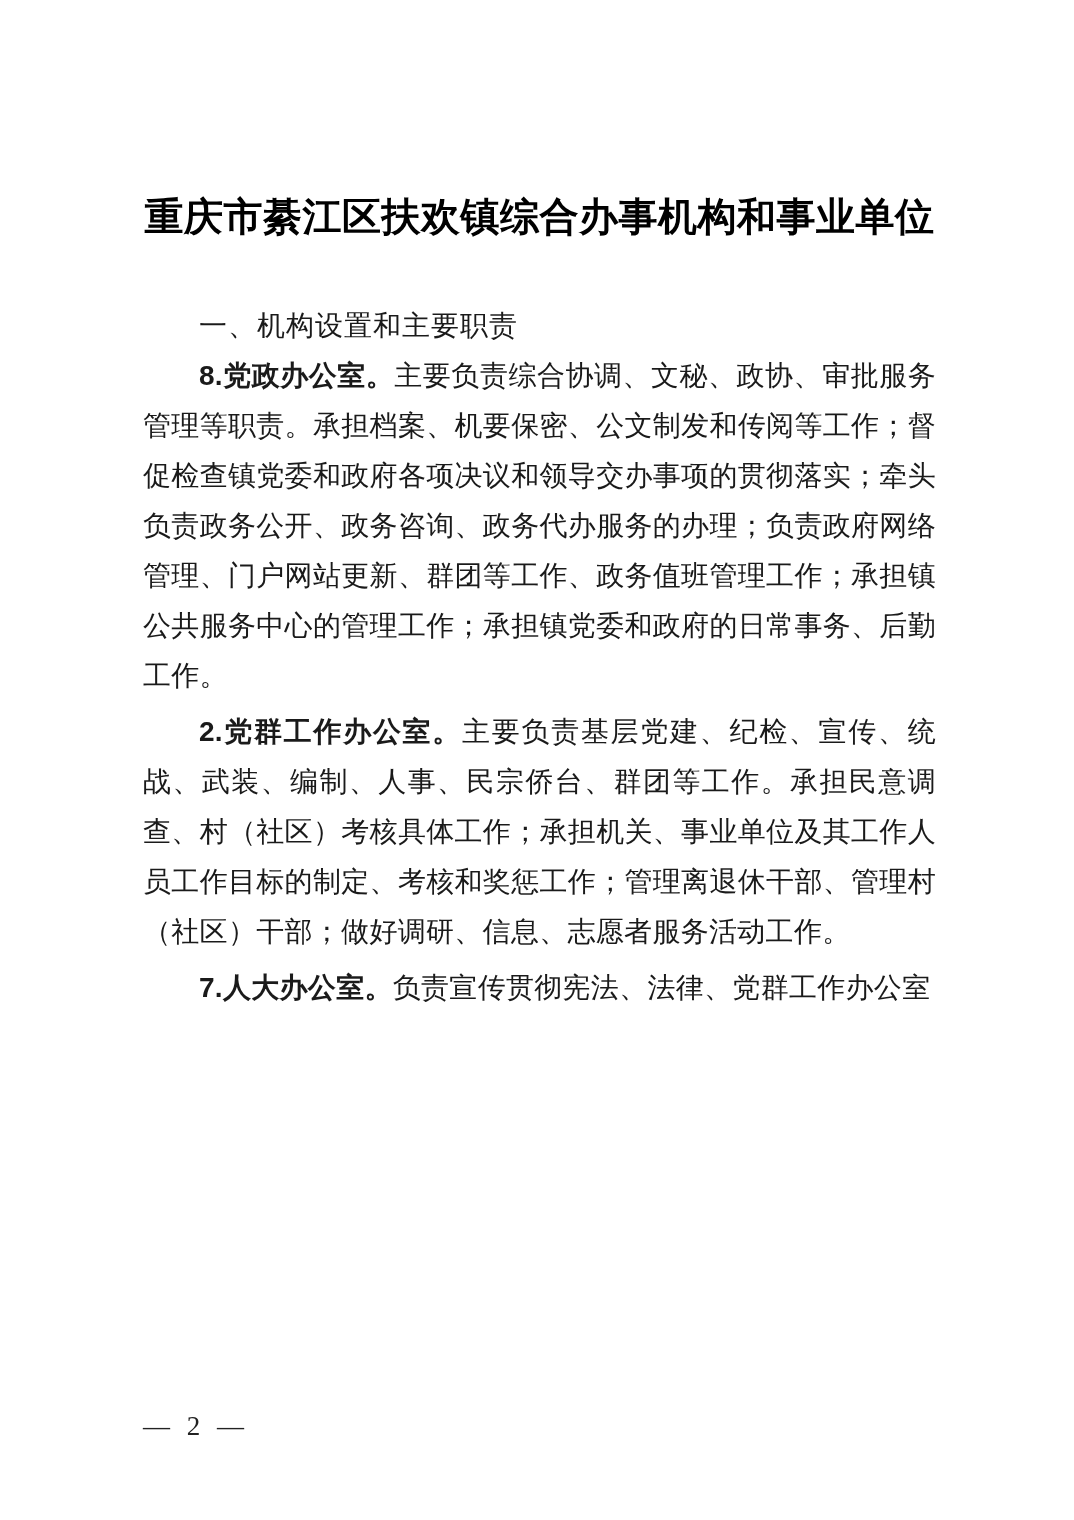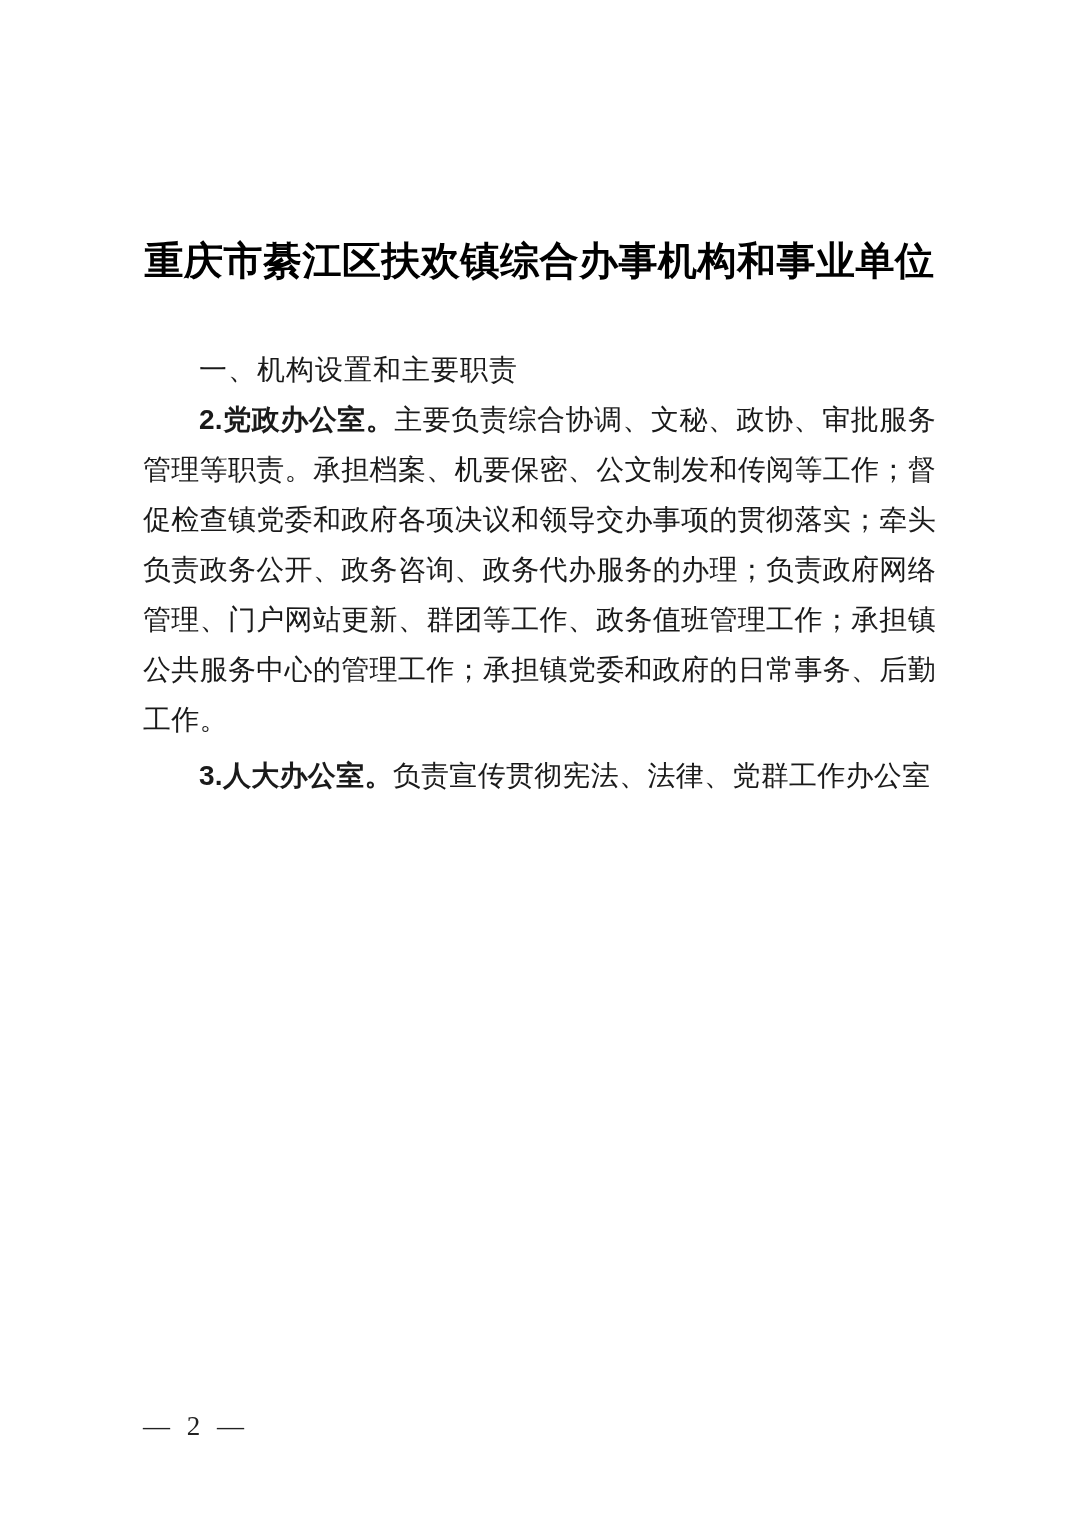--- a/index.html
+++ b/index.html
@@ -25,21 +25,21 @@
   }
   .title {
     margin: 0;
     font-size: 39px;
     font-weight: 700;
     line-height: 54px;
     text-align: center;
     letter-spacing: 0.5px;
     color: #000000;
   }
-  .title-line { display: block; margin-top: 44px; }
+  .title-line { display: block; }
   .body {
     margin-top: 57px;
     font-size: 28px;
     line-height: 50px;
     letter-spacing: 0.3px;
     text-align: justify;
   }
   .para {
     margin: 0;
     text-indent: 2em;
@@ -80,22 +80,23 @@
     <h1 class="title">
       <span class="title-line">重庆市綦江区扶欢镇综合办事机构和事业单位</span>
     </h1>
 
     <div class="body">
 
 
       <p class="para heading">一、机构设置和主要职责</p>
 
 
-      <p class="para item"><span class="lead">2.党政办公室。</span><span>主要负责综合协调、文秘、政协、审批服务管理等职责。承担档案、机要保密、公文制发和传阅等工作；督促检查镇党委和政府各项决议和领导交办事项的贯彻落实；牵头负责政务公开、政务咨询、政务代办服务的办理；负责政府网络管理、门户网站更新、群团等工作、政务值班管理工作；承担镇公共服务中心的管理工作；承担镇党委和政府的日常事务、后勤工作。</span></p>
+      <p class="para item"><span class="lead">8.党政办公室。</span><span>主要负责综合协调、文秘、政协、审批服务管理等职责。承担档案、机要保密、公文制发和传阅等工作；督促检查镇党委和政府各项决议和领导交办事项的贯彻落实；牵头负责政务公开、政务咨询、政务代办服务的办理；负责政府网络管理、门户网站更新、群团等工作、政务值班管理工作；承担镇公共服务中心的管理工作；承担镇党委和政府的日常事务、后勤工作。</span></p>
 
+      <p class="para item"><span class="lead">2.党群工作办公室。</span><span>主要负责基层党建、纪检、宣传、统战、武装、编制、人事、民宗侨台、群团等工作。承担民意调查、村（社区）考核具体工作；承担机关、事业单位及其工作人员工作目标的制定、考核和奖惩工作；管理离退休干部、管理村（社区）干部；做好调研、信息、志愿者服务活动工作。</span></p>
 
-      <p class="para item"><span class="lead">3.人大办公室。</span><span>负责宣传贯彻宪法、法律、党群工作办公室</span></p>
+      <p class="para item"><span class="lead">7.人大办公室。</span><span>负责宣传贯彻宪法、法律、党群工作办公室</span></p>
 
     </div>
   </div>
 
   <div class="footer">— 2 —</div>
 </div>
 
 </body></html>

